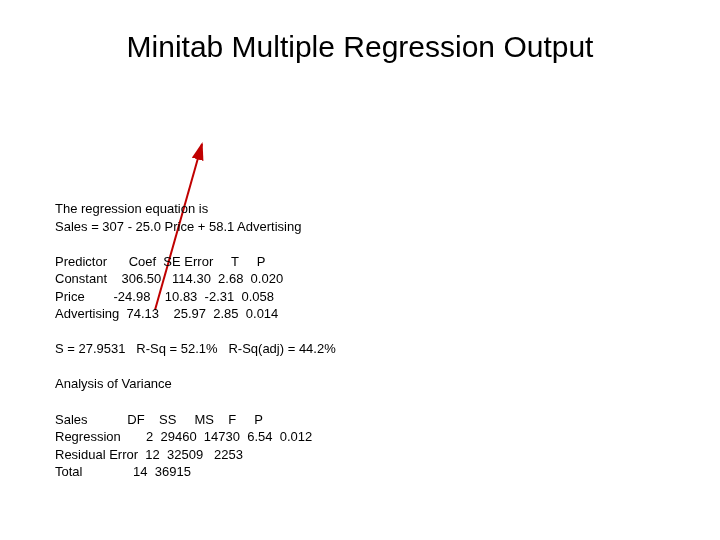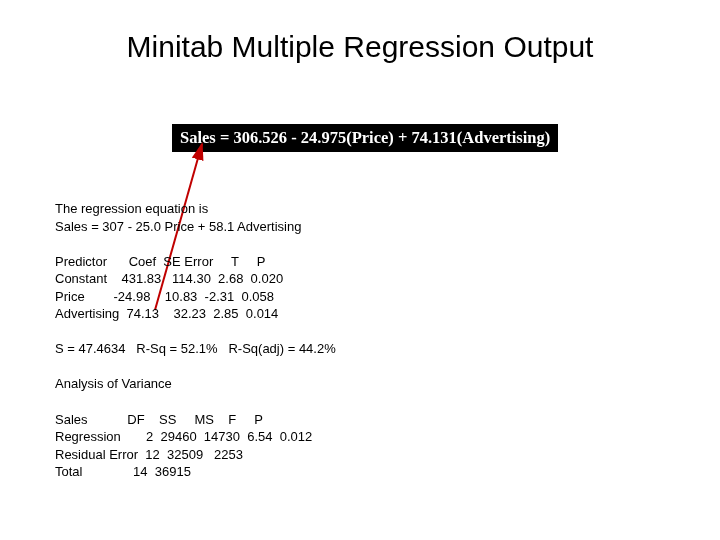--- a/index.html
+++ b/index.html
@@ -65,40 +65,39 @@
   }
 </style>
 </head>
 <body>
 
 <div class="slide">
 
   <div class="title">Minitab Multiple Regression Output</div>
 
 
-  <div class="equation-box">Sales = 306.526 - 24.975(Price) + 74.131(Advertising)</div>
 
   <svg class="arrow-svg" width="120" height="180">
     <defs>
       <marker id="ah" markerWidth="10" markerHeight="10" refX="8" refY="3" orient="auto">
         <path d="M0,0 L9,3 L0,6 Z" fill="#c00000"></path>
       </marker>
     </defs>
     <line x1="35" y1="170" x2="82" y2="4" stroke="#c00000" stroke-width="2" marker-end="url(#ah)"></line>
   </svg>
 
   <div class="regtext"><span>The regression equation is</span>
 <span>Sales = 307 - 25.0 Price + 58.1 Advertising</span>
 
 <span>Predictor      Coef  SE Error     T     P</span>
-<span>Constant    431.83   114.30  2.68  0.020</span>
+<span>Constant    306.50   114.30  2.68  0.020</span>
 <span>Price        -24.98    10.83  -2.31  0.058</span>
-<span>Advertising  74.13    32.23  2.85  0.014</span>
+<span>Advertising  74.13    25.97  2.85  0.014</span>
 
-<span>S = 47.4634   R-Sq = 52.1%   R-Sq(adj) = 44.2%</span>
+<span>S = 27.9531   R-Sq = 52.1%   R-Sq(adj) = 44.2%</span>
 
 <span>Analysis of Variance</span>
 
 <span>Sales           DF    SS     MS    F     P</span>
 <span>Regression       2  29460  14730  6.54  0.012</span>
 <span>Residual Error  12  32509   2253</span>
 <span>Total              14  36915</span></div>
 
 </div>
 

